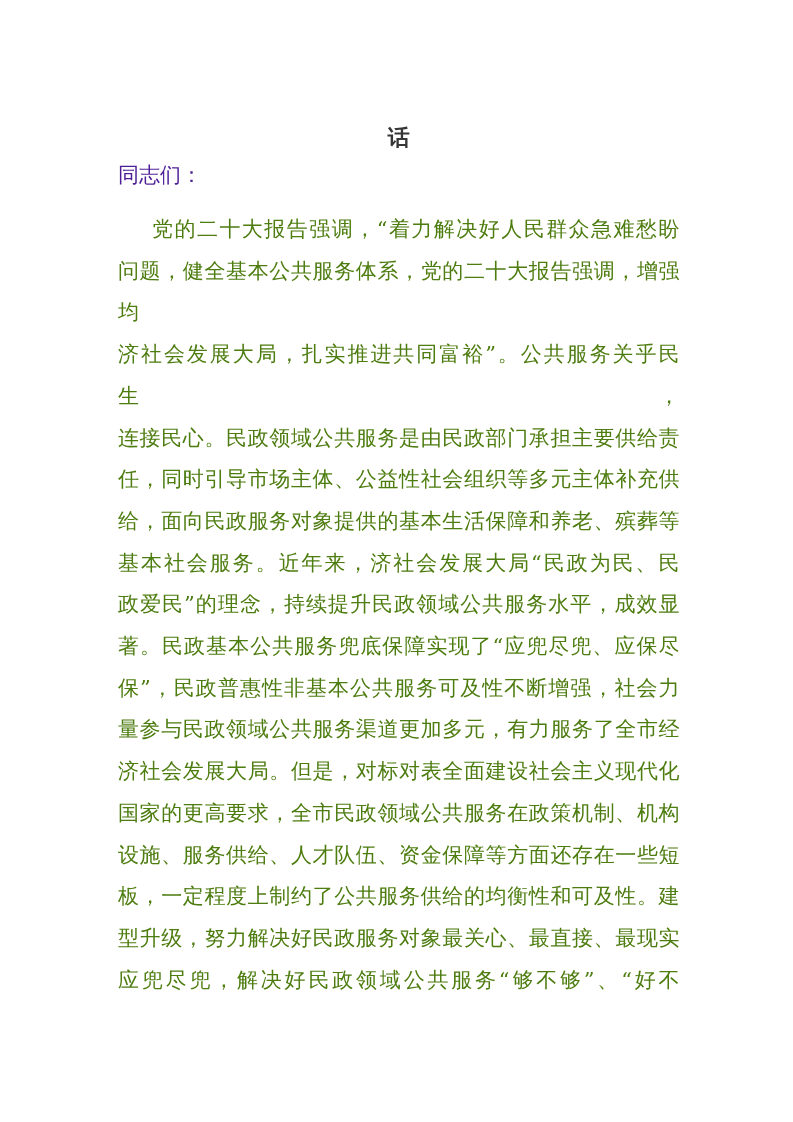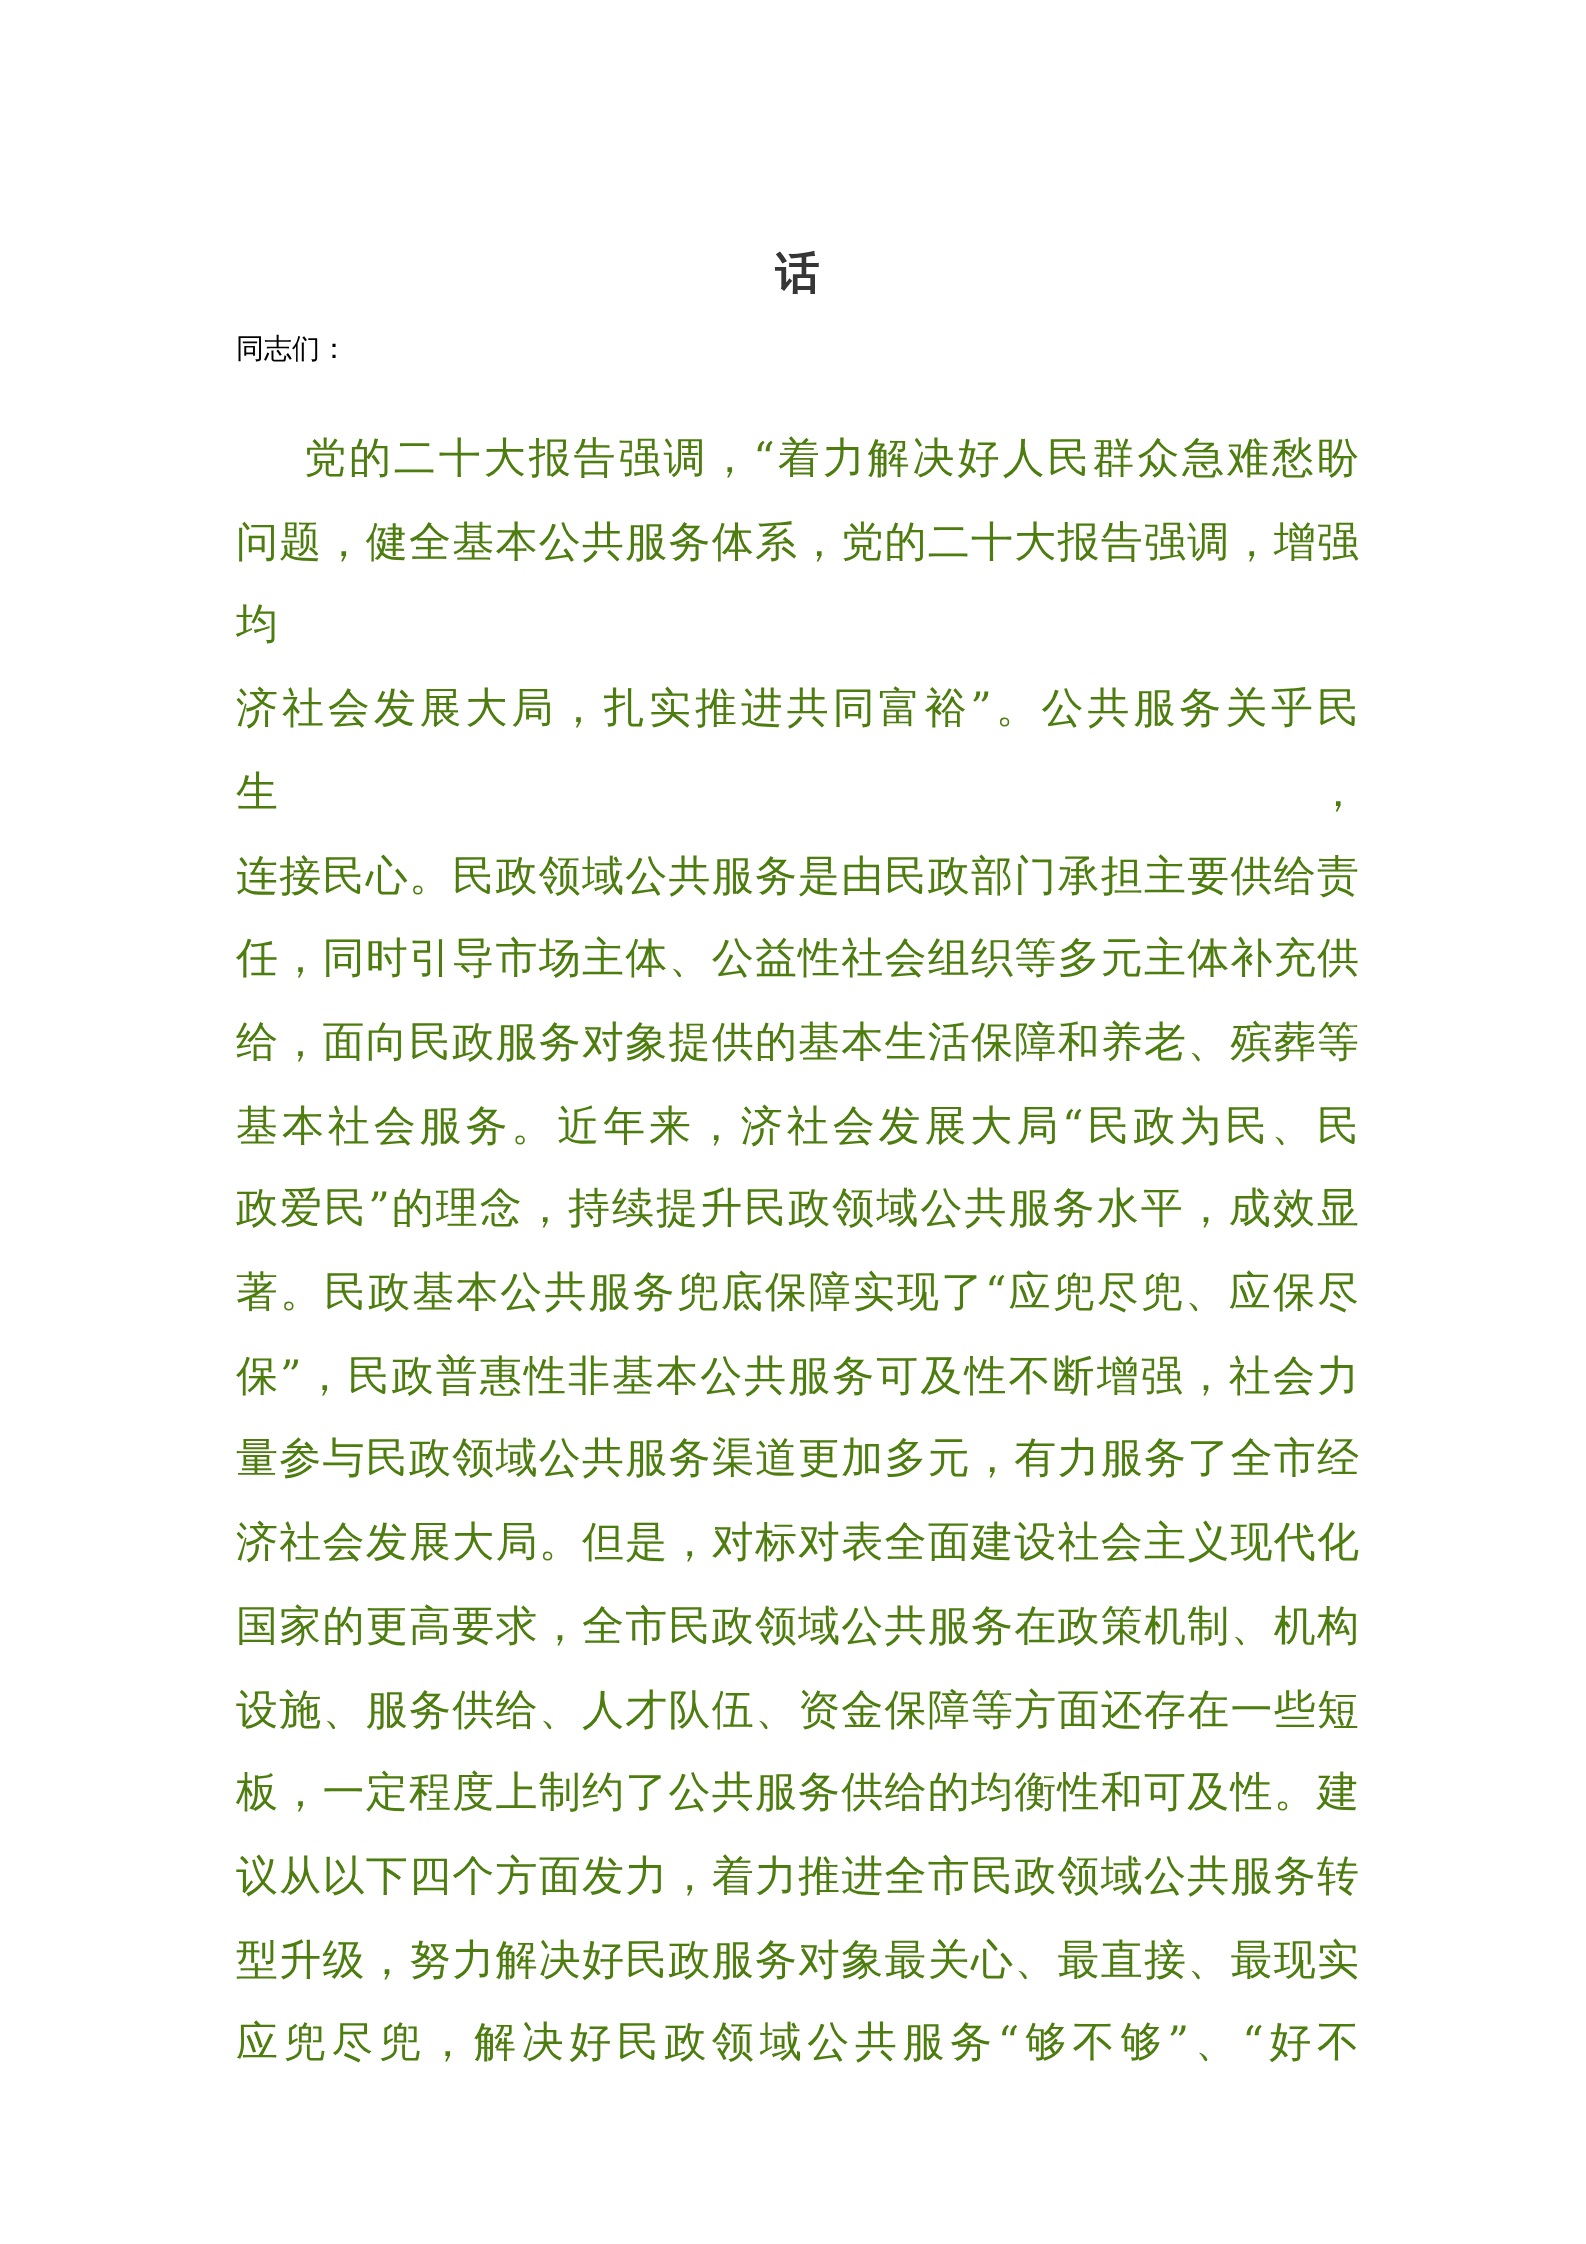--- a/index.html
+++ b/index.html
@@ -25,23 +25,23 @@
     margin: 110px 0 0 0;
     font-size: 22px;
     font-weight: bold;
     line-height: 55px;
     text-align: center;
     color: #363636;
     letter-spacing: 0.5px;
   }
   .salutation {
     margin-top: -11px;
-    font-size: 14px;
+    font-size: 21px;
     line-height: 42px;
-    color: #000000;
+    color: #4c1d95;
   }
   .para {
     margin-top: 13px;
   }
   .t-line {
     font-size: 21px;
     line-height: 41.7px;
     color: #4d7c0f;
     text-align: justify;
     text-align-last: justify;
@@ -73,19 +73,18 @@
       <div class="t-line">给，面向民政服务对象提供的基本生活保障和养老、殡葬等</div>
       <div class="t-line">基本社会服务。近年来，济社会发展大局“民政为民、民</div>
       <div class="t-line">政爱民”的理念，持续提升民政领域公共服务水平，成效显</div>
       <div class="t-line">著。民政基本公共服务兜底保障实现了“应兜尽兜、应保尽</div>
       <div class="t-line">保”，民政普惠性非基本公共服务可及性不断增强，社会力</div>
       <div class="t-line">量参与民政领域公共服务渠道更加多元，有力服务了全市经</div>
       <div class="t-line">济社会发展大局。但是，对标对表全面建设社会主义现代化</div>
       <div class="t-line">国家的更高要求，全市民政领域公共服务在政策机制、机构</div>
       <div class="t-line">设施、服务供给、人才队伍、资金保障等方面还存在一些短</div>
       <div class="t-line">板，一定程度上制约了公共服务供给的均衡性和可及性。建</div>
-      <div class="t-line">议从以下四个方面发力，着力推进全市民政领域公共服务转</div>
       <div class="t-line">型升级，努力解决好民政服务对象最关心、最直接、最现实</div>
       <div class="t-line">应兜尽兜，解决好民政领域公共服务“够不够”、“好不</div>
     </div>
 
   </div>
 </div>
 
 </body></html>

